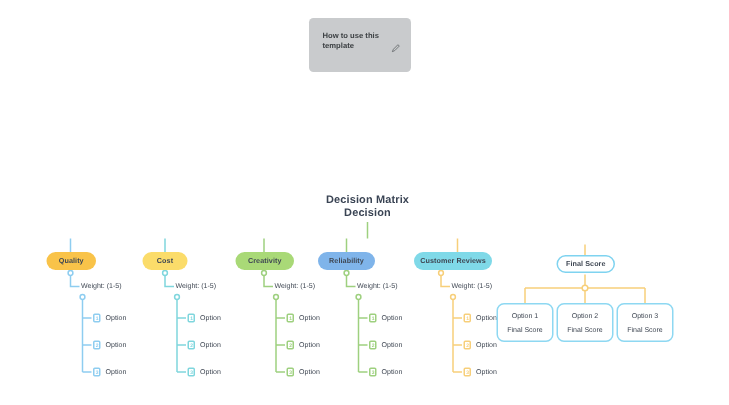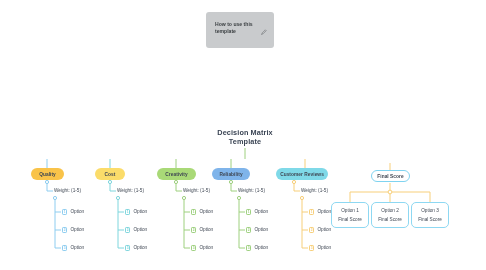--- a/index.html
+++ b/index.html
@@ -155,21 +155,21 @@
     <div class="note-text">How to use this template</div>
     <div class="note-icon">
       <svg width="6" height="6" viewBox="0 0 12 12">
         <path d="M1 11 L2.6 7.6 L8.6 1.6 L10.4 3.4 L4.4 9.4 Z" fill="none" stroke="#6c7073" stroke-width="1.2" stroke-linejoin="round"></path>
       </svg>
     </div>
   </div>
 
   <div class="root-title">
     <div>Decision Matrix</div>
-    <div>Template</div>
+    <div>Decision</div>
   </div>
 
   <div class="pill" id="pill-quality" style="left:31px;top:168px;width:33px;background:#f9c349;">Quality</div>
   <div class="pill" id="pill-cost" style="left:95px;top:168px;width:30px;background:#fbdc6a;">Cost</div>
   <div class="pill" id="pill-creativity" style="left:157px;top:168px;width:39px;background:#a9d977;">Creativity</div>
   <div class="pill" id="pill-reliability" style="left:212px;top:168px;width:38px;background:#7fb4ea;">Reliability</div>
   <div class="pill" id="pill-customer" style="left:276px;top:168px;width:52px;background:#7fd9e8;">Customer Reviews</div>
   <div class="pill outline" id="pill-final" style="left:371px;top:170px;width:39px;">Final Score</div>
 
   <div class="weight" style="left:54px;top:188px;">Weight: (1-5)</div>

